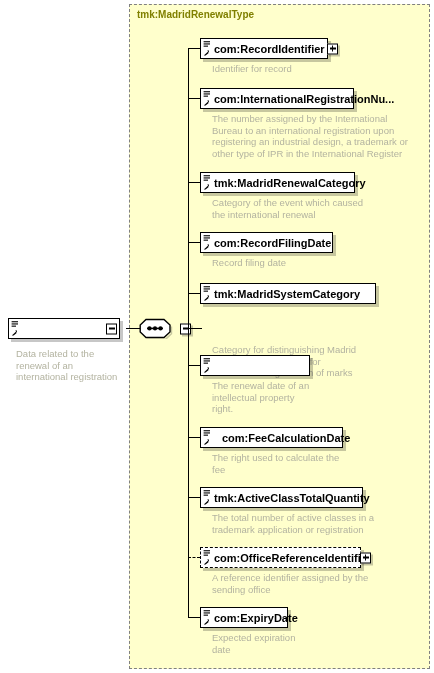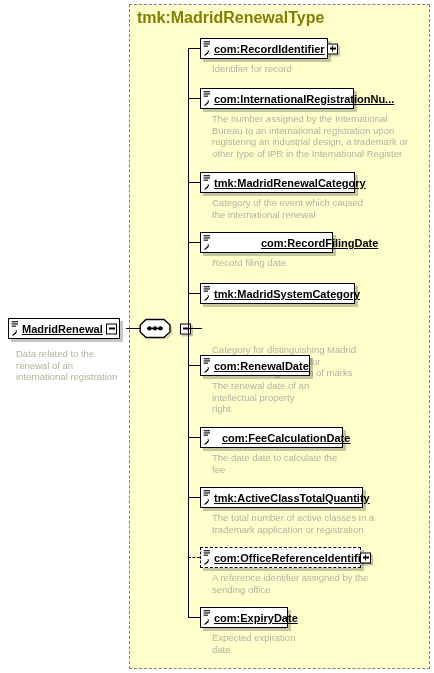--- a/index.html
+++ b/index.html
@@ -23,21 +23,21 @@
     width: 301px;
     height: 665px;
     background: #ffffcc;
     border: 1px dashed #808080;
     box-sizing: border-box;
   }
   #type-title {
     position: absolute;
     left: 137px;
     top: 9px;
-    font-size: 16px;
+    font-size: 10px;
     font-weight: bold;
     color: #808000;
     white-space: nowrap;
   }
 
   
   #root-group {
     position: absolute;
     left: 8px;
     top: 318px;
@@ -56,21 +56,20 @@
     border: 1.5px dashed #000000;
   }
   .elem-label {
     display: inline-block;
     font-size: 11px;
     font-weight: bold;
     color: #000000;
     line-height: 18px;
     padding: 0 5px 0 13px;
     white-space: nowrap;
-    text-decoration: underline;
   }
   
   .elem-glyph {
     position: absolute;
     left: 2px;
     top: 1px;
     width: 9px;
     height: 17px;
     pointer-events: none;
   }
@@ -158,21 +157,20 @@
 
 <div id="root-group">
   <div class="elem-box" id="root-box" style="width:112px;">
     <svg class="elem-glyph" viewBox="0 0 9 17">
       <rect x="0.6" y="1.2" width="6.4" height="1.1" fill="#000"></rect>
       <rect x="0.6" y="3.4" width="6.4" height="1.1" fill="#000"></rect>
       <rect x="0.6" y="5.6" width="4.4" height="1.1" fill="#000"></rect>
       <path d="M0.8 15.6 L5.4 11.2 L5.4 13.2 L2.6 15.6 Z" fill="#000"></path>
       <path d="M4.2 10.6 L6.0 10.6 L6.0 12.4 Z" fill="#000"></path>
     </svg>
-    <span class="elem-label">MadridRenewal</span>
     <span class="toggle-box toggle-inset"></span>
   </div>
 </div>
 <div class="anno" style="left:16px; top:348px; width:104px;">Data related to the
 renewal of an
 international registration</div>
 
 <div class="line h" style="left:126px; top:328px; width:16px;"></div>
 
 <div id="sequence-node">
@@ -220,63 +218,63 @@
   <svg class="elem-glyph" viewBox="0 0 9 17">
     <rect x="0.6" y="1.2" width="6.4" height="1.1" fill="#000"></rect>
     <rect x="0.6" y="3.4" width="6.4" height="1.1" fill="#000"></rect>
     <rect x="0.6" y="5.6" width="4.4" height="1.1" fill="#000"></rect>
     <path d="M0.8 15.6 L5.4 11.2 L5.4 13.2 L2.6 15.6 Z" fill="#000"></path>
     <path d="M4.2 10.6 L6.0 10.6 L6.0 12.4 Z" fill="#000"></path>
   </svg><span class="elem-label">tmk:MadridRenewalCategory</span></div>
     <div class="anno" style="left: 212px; top: 197px; width: 215px;">Category of the event which caused
 the international renewal</div>
     <div class="line h" style="left: 188px; top: 242px; width: 12px;"></div>
-    <div class="elem-box child" style="top: 232px; width: 133px; padding-left: 47px;">
+    <div class="elem-box child" style="top: 232px; width: 133px;">
   <svg class="elem-glyph" viewBox="0 0 9 17">
     <rect x="0.6" y="1.2" width="6.4" height="1.1" fill="#000"></rect>
     <rect x="0.6" y="3.4" width="6.4" height="1.1" fill="#000"></rect>
     <rect x="0.6" y="5.6" width="4.4" height="1.1" fill="#000"></rect>
     <path d="M0.8 15.6 L5.4 11.2 L5.4 13.2 L2.6 15.6 Z" fill="#000"></path>
     <path d="M4.2 10.6 L6.0 10.6 L6.0 12.4 Z" fill="#000"></path>
   </svg><span class="elem-label">com:RecordFilingDate</span></div>
     <div class="anno" style="left: 212px; top: 257px; width: 215px;">Record filing date</div>
     <div class="line h" style="left: 188px; top: 293px; width: 12px;"></div>
-    <div class="elem-box child" style="top: 283px; width: 155px;">
+    <div class="elem-box child" style="top: 283px; width: 176px;">
   <svg class="elem-glyph" viewBox="0 0 9 17">
     <rect x="0.6" y="1.2" width="6.4" height="1.1" fill="#000"></rect>
     <rect x="0.6" y="3.4" width="6.4" height="1.1" fill="#000"></rect>
     <rect x="0.6" y="5.6" width="4.4" height="1.1" fill="#000"></rect>
     <path d="M0.8 15.6 L5.4 11.2 L5.4 13.2 L2.6 15.6 Z" fill="#000"></path>
     <path d="M4.2 10.6 L6.0 10.6 L6.0 12.4 Z" fill="#000"></path>
   </svg><span class="elem-label">tmk:MadridSystemCategory</span></div>
     <div class="anno" style="left: 212px; top: 308px; width: 215px; margin-top: 36px;">Category for distinguishing Madrid
 Agreement or Protocol for
 international registration of marks</div>
     <div class="line h" style="left: 188px; top: 365px; width: 12px;"></div>
     <div class="elem-box child" style="top: 355px; width: 110px;">
   <svg class="elem-glyph" viewBox="0 0 9 17">
     <rect x="0.6" y="1.2" width="6.4" height="1.1" fill="#000"></rect>
     <rect x="0.6" y="3.4" width="6.4" height="1.1" fill="#000"></rect>
     <rect x="0.6" y="5.6" width="4.4" height="1.1" fill="#000"></rect>
     <path d="M0.8 15.6 L5.4 11.2 L5.4 13.2 L2.6 15.6 Z" fill="#000"></path>
     <path d="M4.2 10.6 L6.0 10.6 L6.0 12.4 Z" fill="#000"></path>
-  </svg><span class="elem-label">com:RenewalDate</span></div>
+  </svg></div>
     <div class="anno" style="left: 212px; top: 380px; width: 215px;">The renewal date of an
 intellectual property
 right.</div>
     <div class="line h" style="left: 188px; top: 437px; width: 12px;"></div>
     <div class="elem-box child" style="top: 427px; width: 143px; padding-left: 8px;">
   <svg class="elem-glyph" viewBox="0 0 9 17">
     <rect x="0.6" y="1.2" width="6.4" height="1.1" fill="#000"></rect>
     <rect x="0.6" y="3.4" width="6.4" height="1.1" fill="#000"></rect>
     <rect x="0.6" y="5.6" width="4.4" height="1.1" fill="#000"></rect>
     <path d="M0.8 15.6 L5.4 11.2 L5.4 13.2 L2.6 15.6 Z" fill="#000"></path>
     <path d="M4.2 10.6 L6.0 10.6 L6.0 12.4 Z" fill="#000"></path>
   </svg><span class="elem-label">com:FeeCalculationDate</span></div>
-    <div class="anno" style="left: 212px; top: 452px; width: 215px;">The date date to calculate the
+    <div class="anno" style="left: 212px; top: 452px; width: 215px;">The right used to calculate the
 fee</div>
     <div class="line h" style="left: 188px; top: 497px; width: 12px;"></div>
     <div class="elem-box child" style="top: 487px; width: 163px;">
   <svg class="elem-glyph" viewBox="0 0 9 17">
     <rect x="0.6" y="1.2" width="6.4" height="1.1" fill="#000"></rect>
     <rect x="0.6" y="3.4" width="6.4" height="1.1" fill="#000"></rect>
     <rect x="0.6" y="5.6" width="4.4" height="1.1" fill="#000"></rect>
     <path d="M0.8 15.6 L5.4 11.2 L5.4 13.2 L2.6 15.6 Z" fill="#000"></path>
     <path d="M4.2 10.6 L6.0 10.6 L6.0 12.4 Z" fill="#000"></path>
   </svg><span class="elem-label">tmk:ActiveClassTotalQuantity</span></div>

